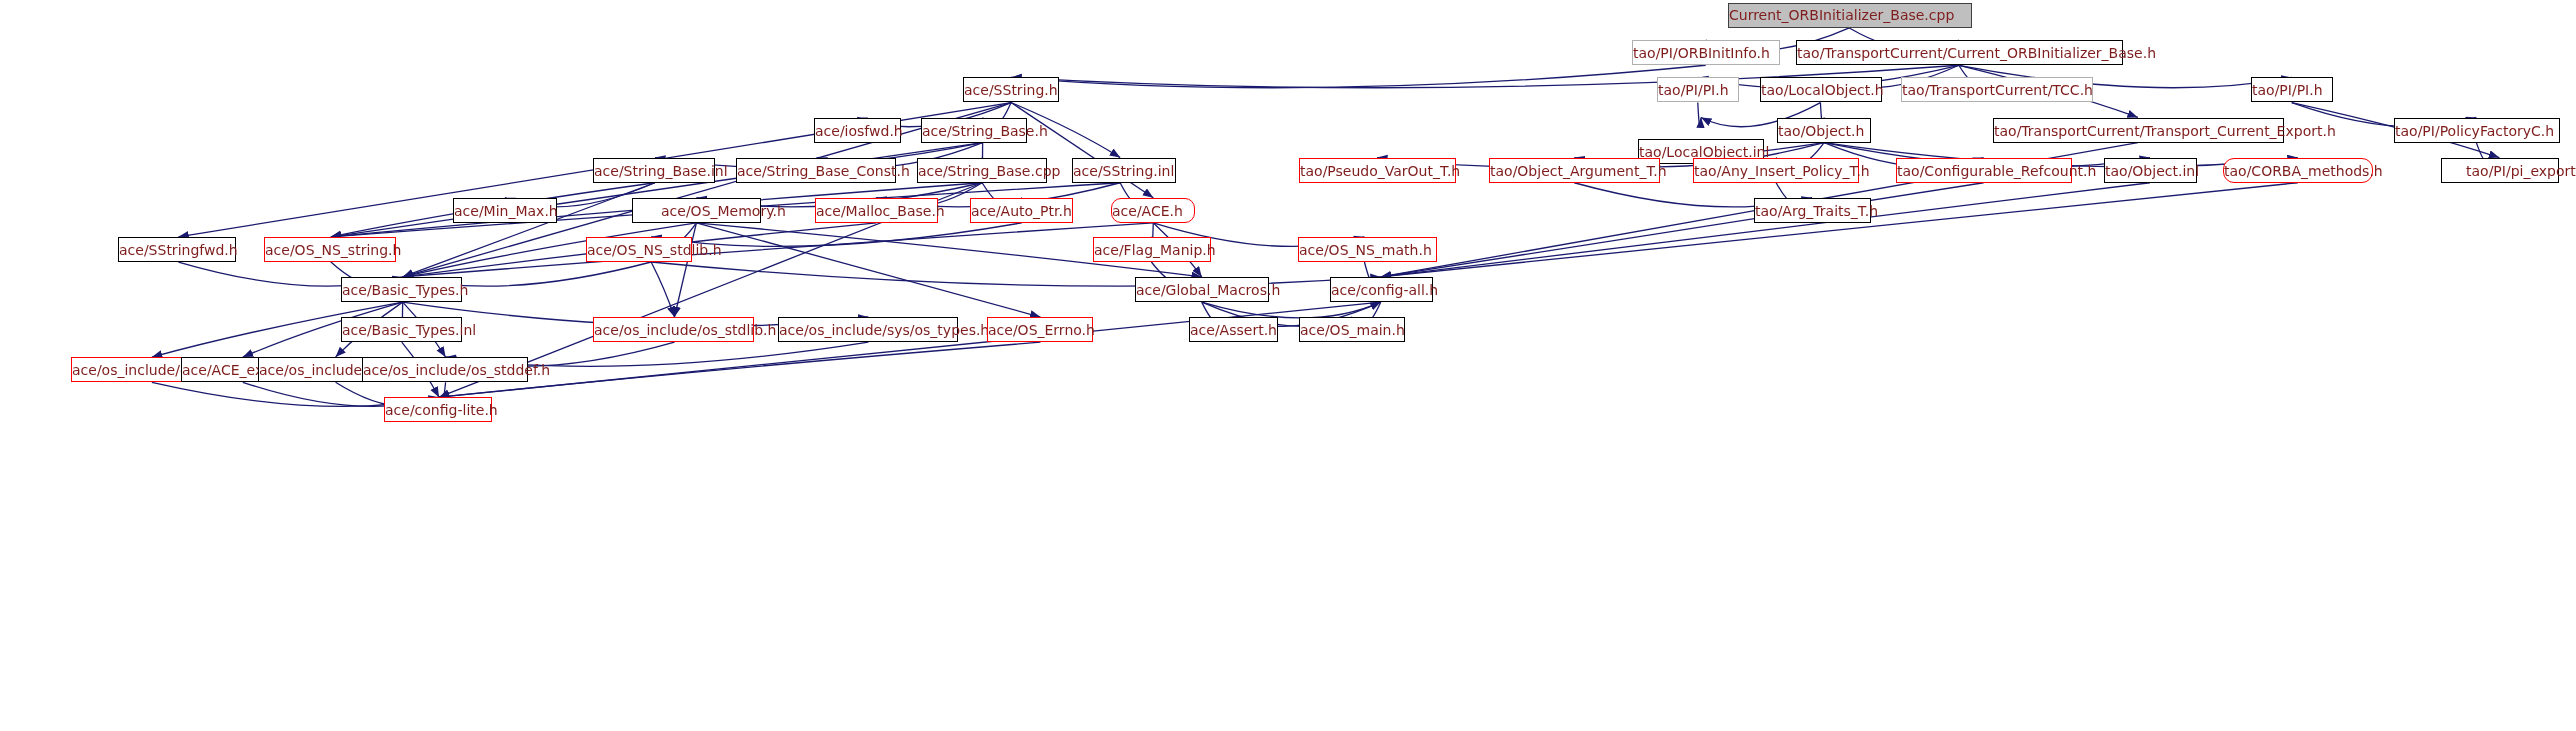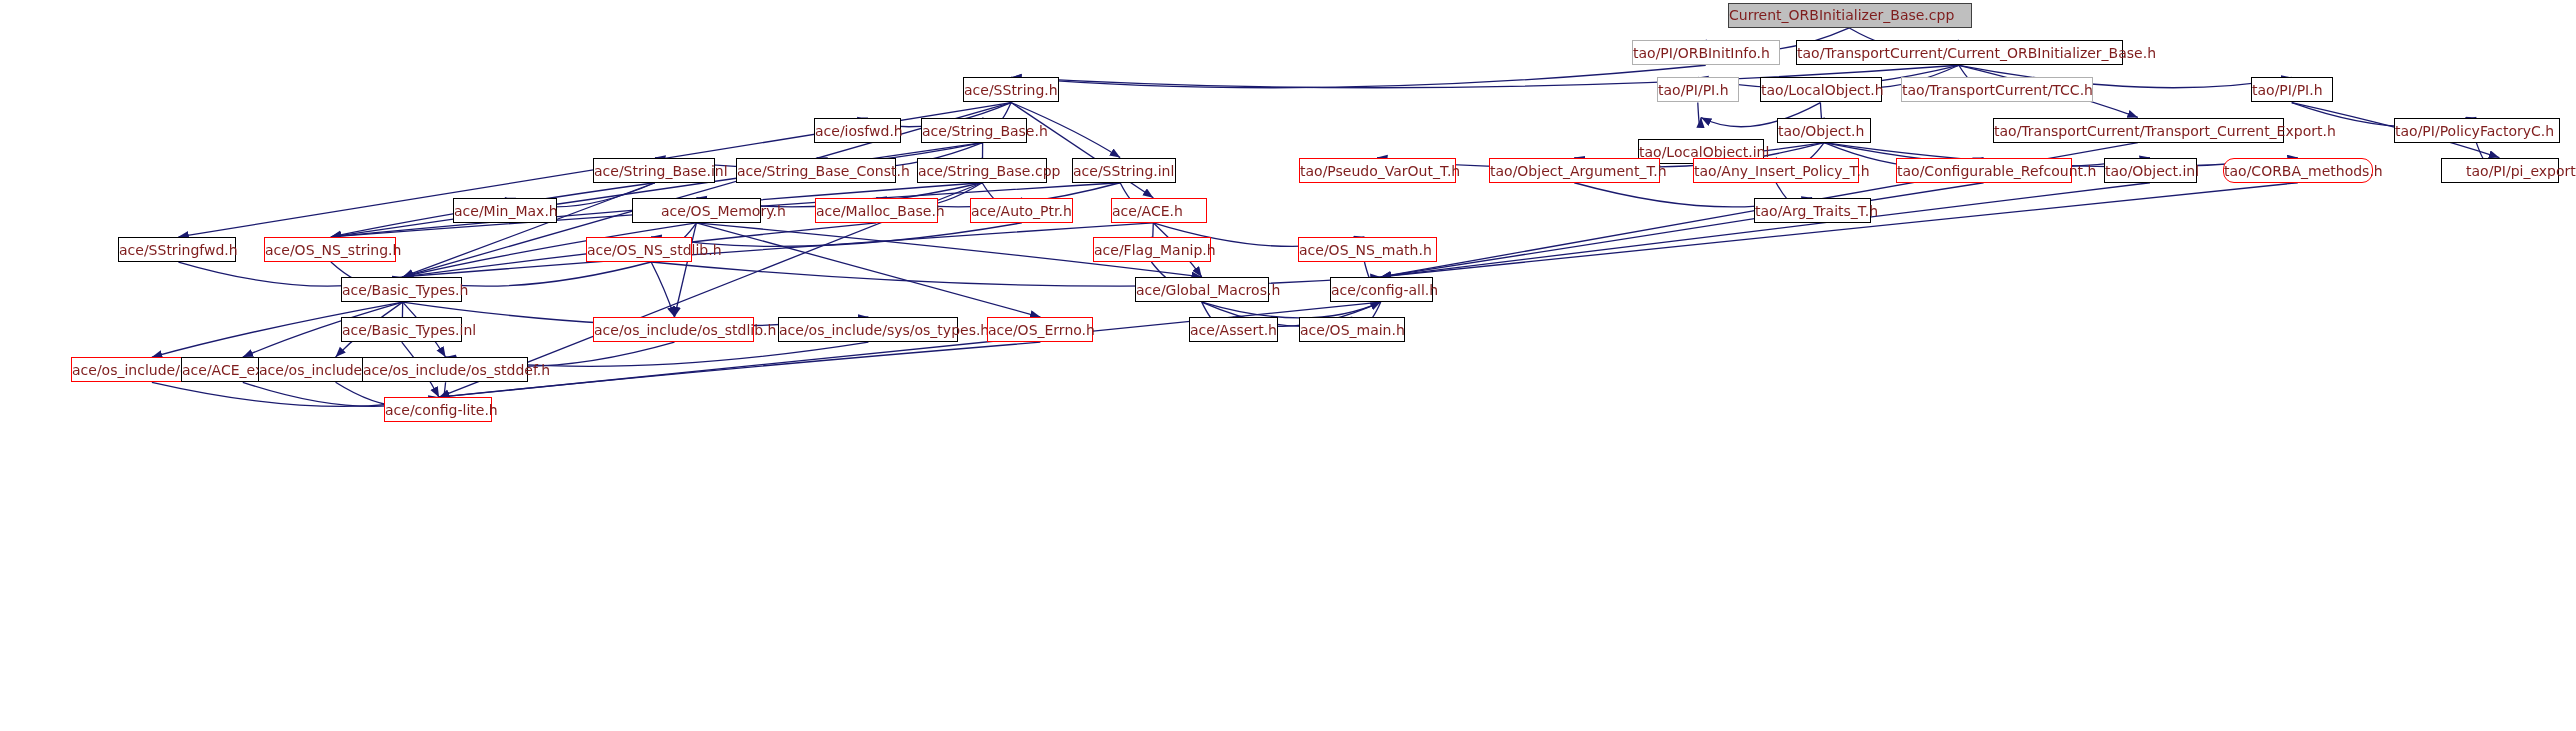--- a/index.html
+++ b/index.html
@@ -194,21 +194,21 @@
       </div>
       <div class="node" style="left: 632px; top: 198px; width: 129px; padding-left: 28px;">
         <span>ace/OS_Memory.h</span>
       </div>
       <div class="node red" style="left: 815px; top: 198px; width: 123px;">
         <span>ace/Malloc_Base.h</span>
       </div>
       <div class="node red" style="left: 970px; top: 198px; width: 103px;">
         <span>ace/Auto_Ptr.h</span>
       </div>
-      <div class="node red" style="left: 1111px; top: 198px; width: 96px;">
+      <div class="node red" style="left: 1111px; top: 198px; width: 84px; border-radius: 10px;">
         <span>ace/ACE.h</span>
       </div>
       <div class="node" style="left: 1754px; top: 198px; width: 117px;">
         <span>tao/Arg_Traits_T.h</span>
       </div>
       <div class="node" style="left: 118px; top: 237px; width: 118px;">
         <span>ace/SStringfwd.h</span>
       </div>
       <div class="node red" style="left: 264px; top: 237px; width: 132px;">
         <span>ace/OS_NS_string.h</span>

